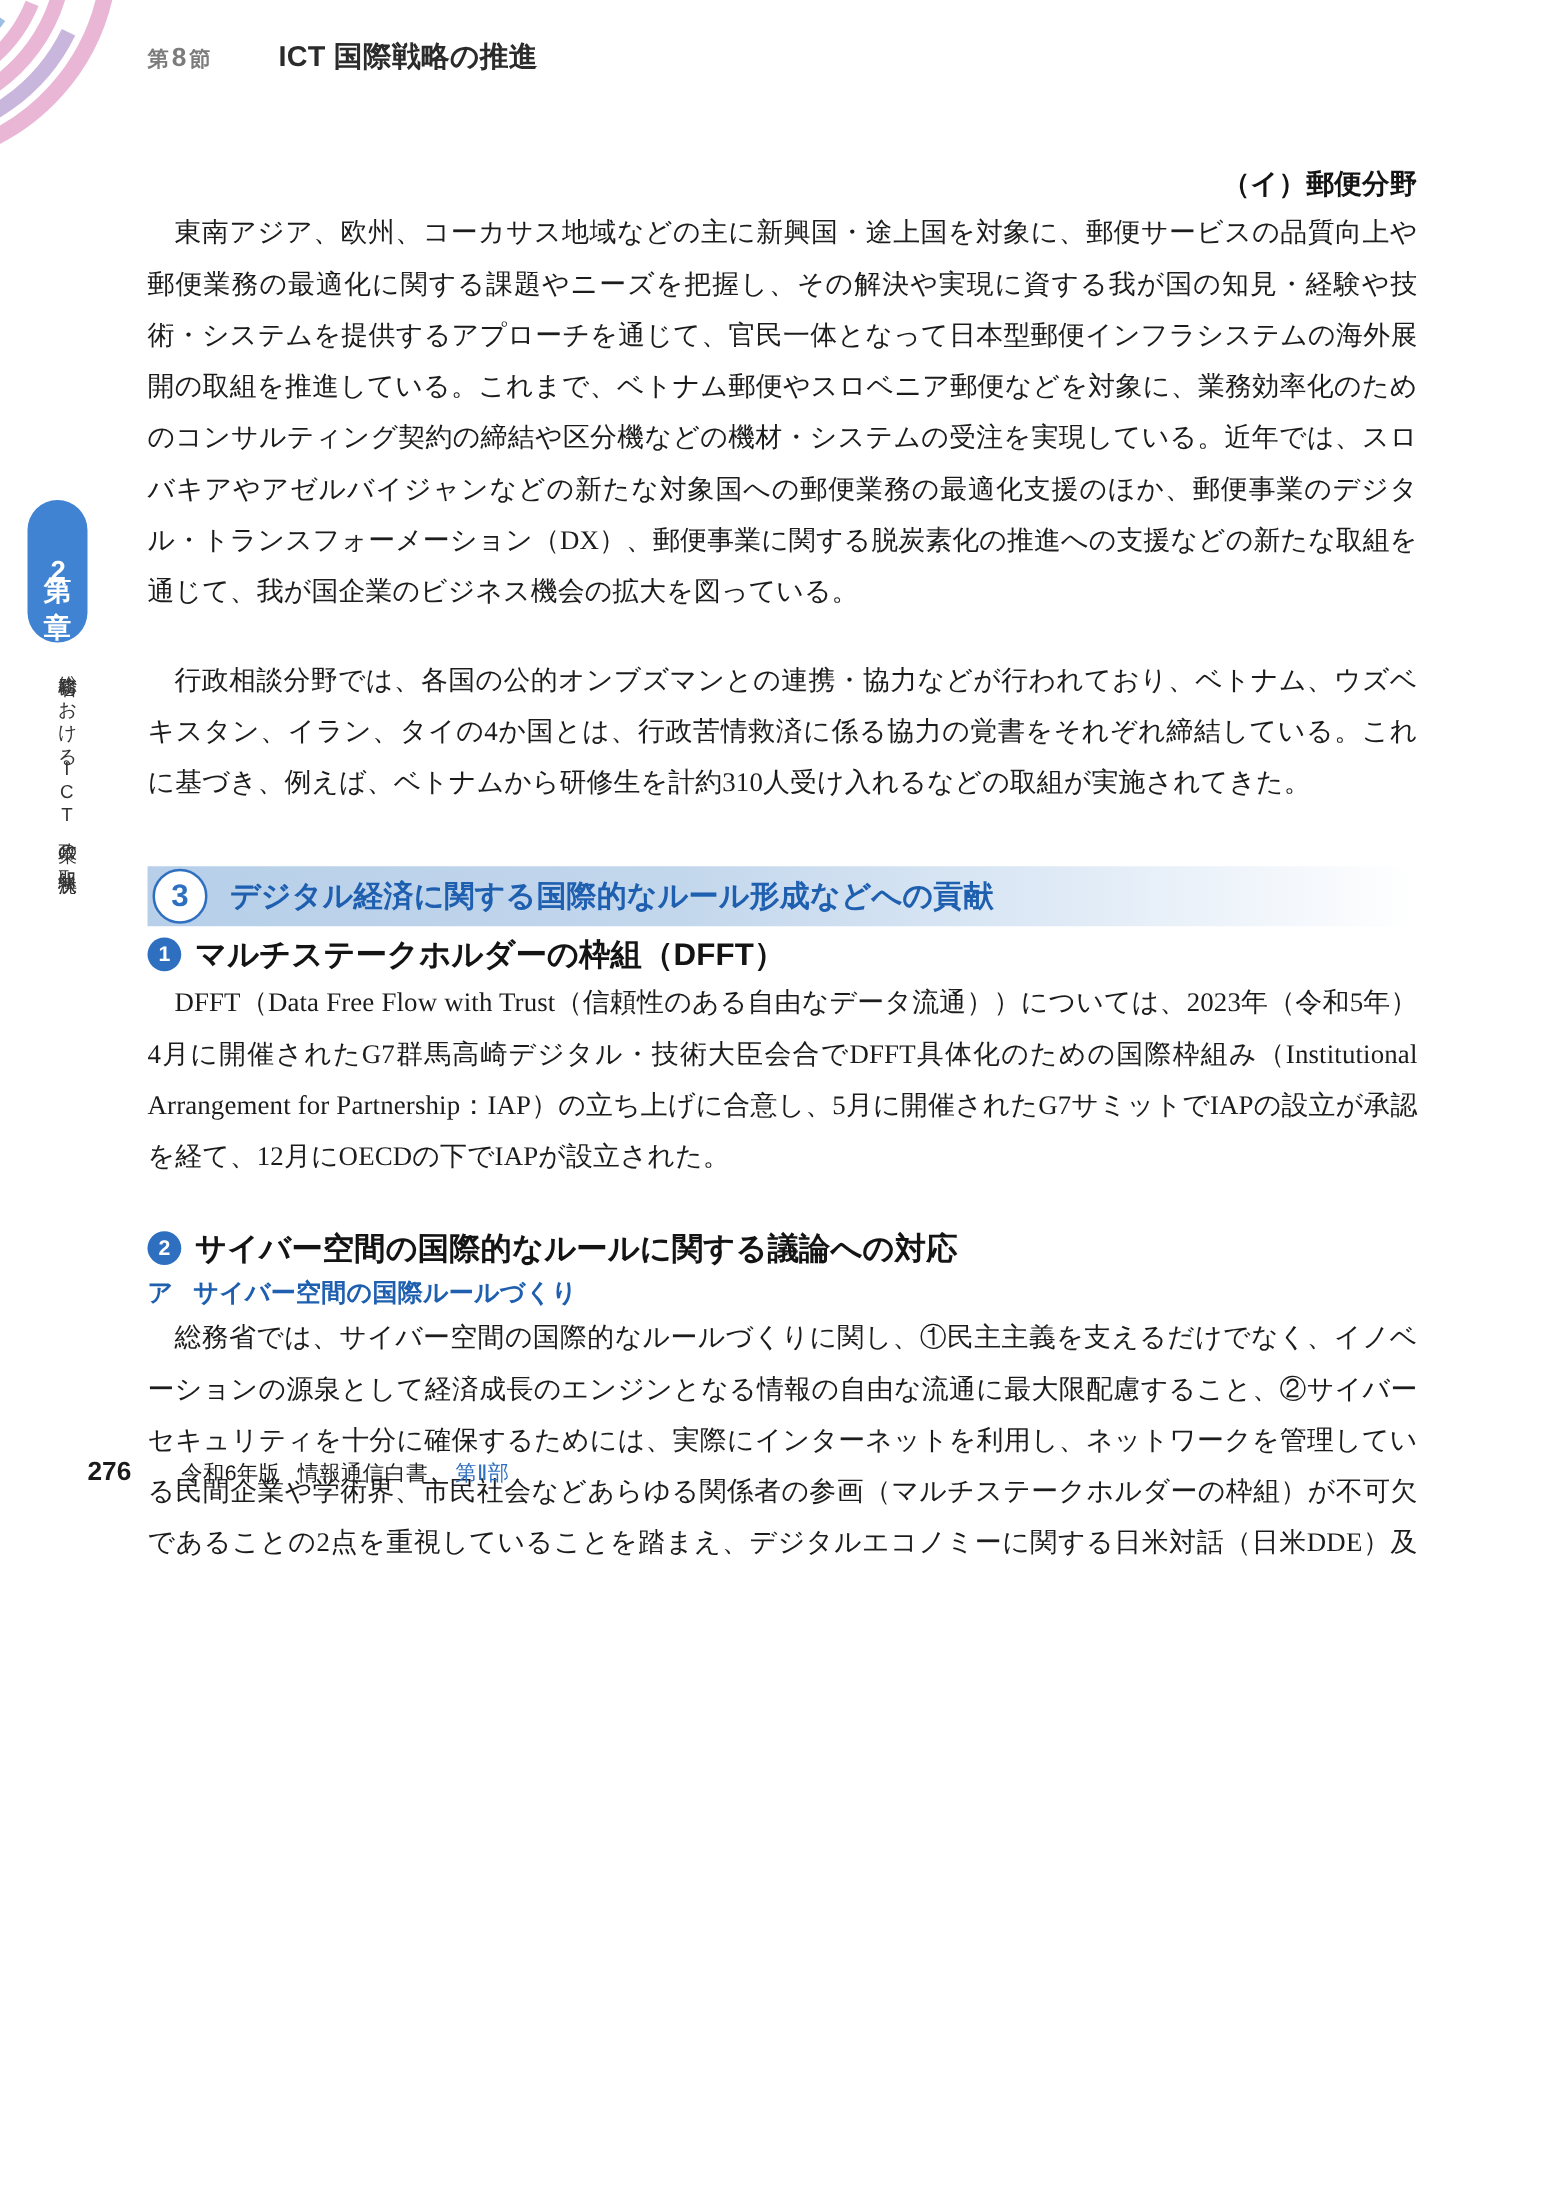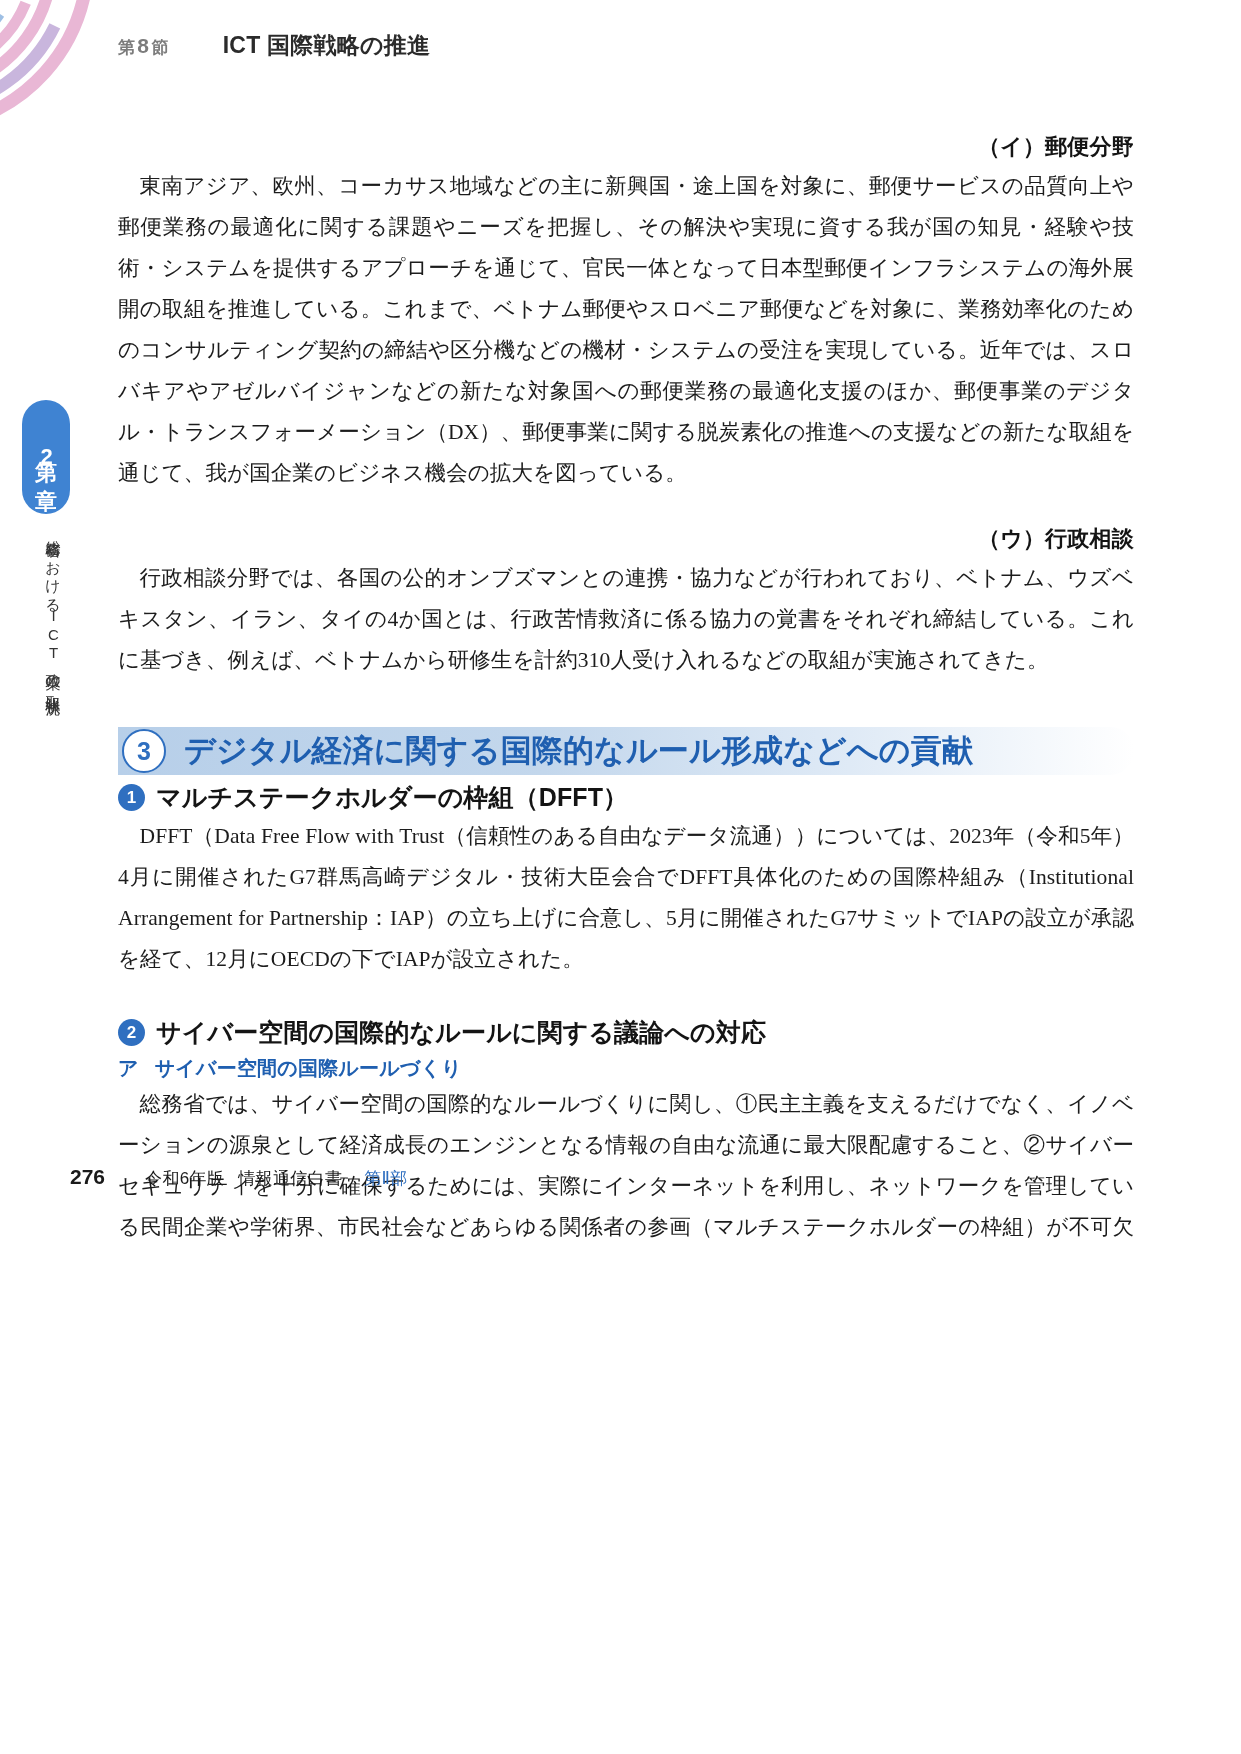--- a/index.html
+++ b/index.html
@@ -158,21 +158,21 @@
     font-weight: 700;
     font-size: 25px;
     display: flex;
     align-items: center;
     justify-content: center;
     box-sizing: border-box;
   }
   .banner-title {
     font-family: "Liberation Sans", "DejaVu Sans", sans-serif;
     font-weight: 700;
-    font-size: 31px;
+    font-size: 24px;
     color: #1f5fb0;
     letter-spacing: .005em;
   }
 
   
   .sub-head {
     display: flex;
     align-items: center;
     margin: 6px 0 2px 0;
   }
@@ -267,21 +267,20 @@
   </div>
   <div class="chapter-caption">総務省におけるICT政策の取組状況</div>
 
   <div class="content">
 
     <h3 class="h-kana">（イ）郵便分野</h3>
     <p class="body-p last-line-left">東南アジア、欧州、コーカサス地域などの主に新興国・途上国を対象に、郵便サービスの品質向上や郵便業務の最適化に関する課題やニーズを把握し、その解決や実現に資する我が国の知見・経験や技術・システムを提供するアプローチを通じて、官民一体となって日本型郵便インフラシステムの海外展開の取組を推進している。これまで、ベトナム郵便やスロベニア郵便などを対象に、業務効率化のためのコンサルティング契約の締結や区分機などの機材・システムの受注を実現している。近年では、スロバキアやアゼルバイジャンなどの新たな対象国への郵便業務の最適化支援のほか、郵便事業のデジタル・トランスフォーメーション（DX）、郵便事業に関する脱炭素化の推進への支援などの新たな取組を通じて、我が国企業のビジネス機会の拡大を図っている。</p>
 
     <div class="gap-md"></div>
 
-    <h3 class="h-kana">（ウ）行政相談</h3>
     <p class="body-p last-line-left">行政相談分野では、各国の公的オンブズマンとの連携・協力などが行われており、ベトナム、ウズベキスタン、イラン、タイの4か国とは、行政苦情救済に係る協力の覚書をそれぞれ締結している。これに基づき、例えば、ベトナムから研修生を計約310人受け入れるなどの取組が実施されてきた。</p>
 
     <div class="gap-lg"></div>
 
     <div class="banner">
       <span class="banner-num">3</span>
       <span class="banner-title">デジタル経済に関する国際的なルール形成などへの貢献</span>
     </div>
 
     <div class="sub-head">

